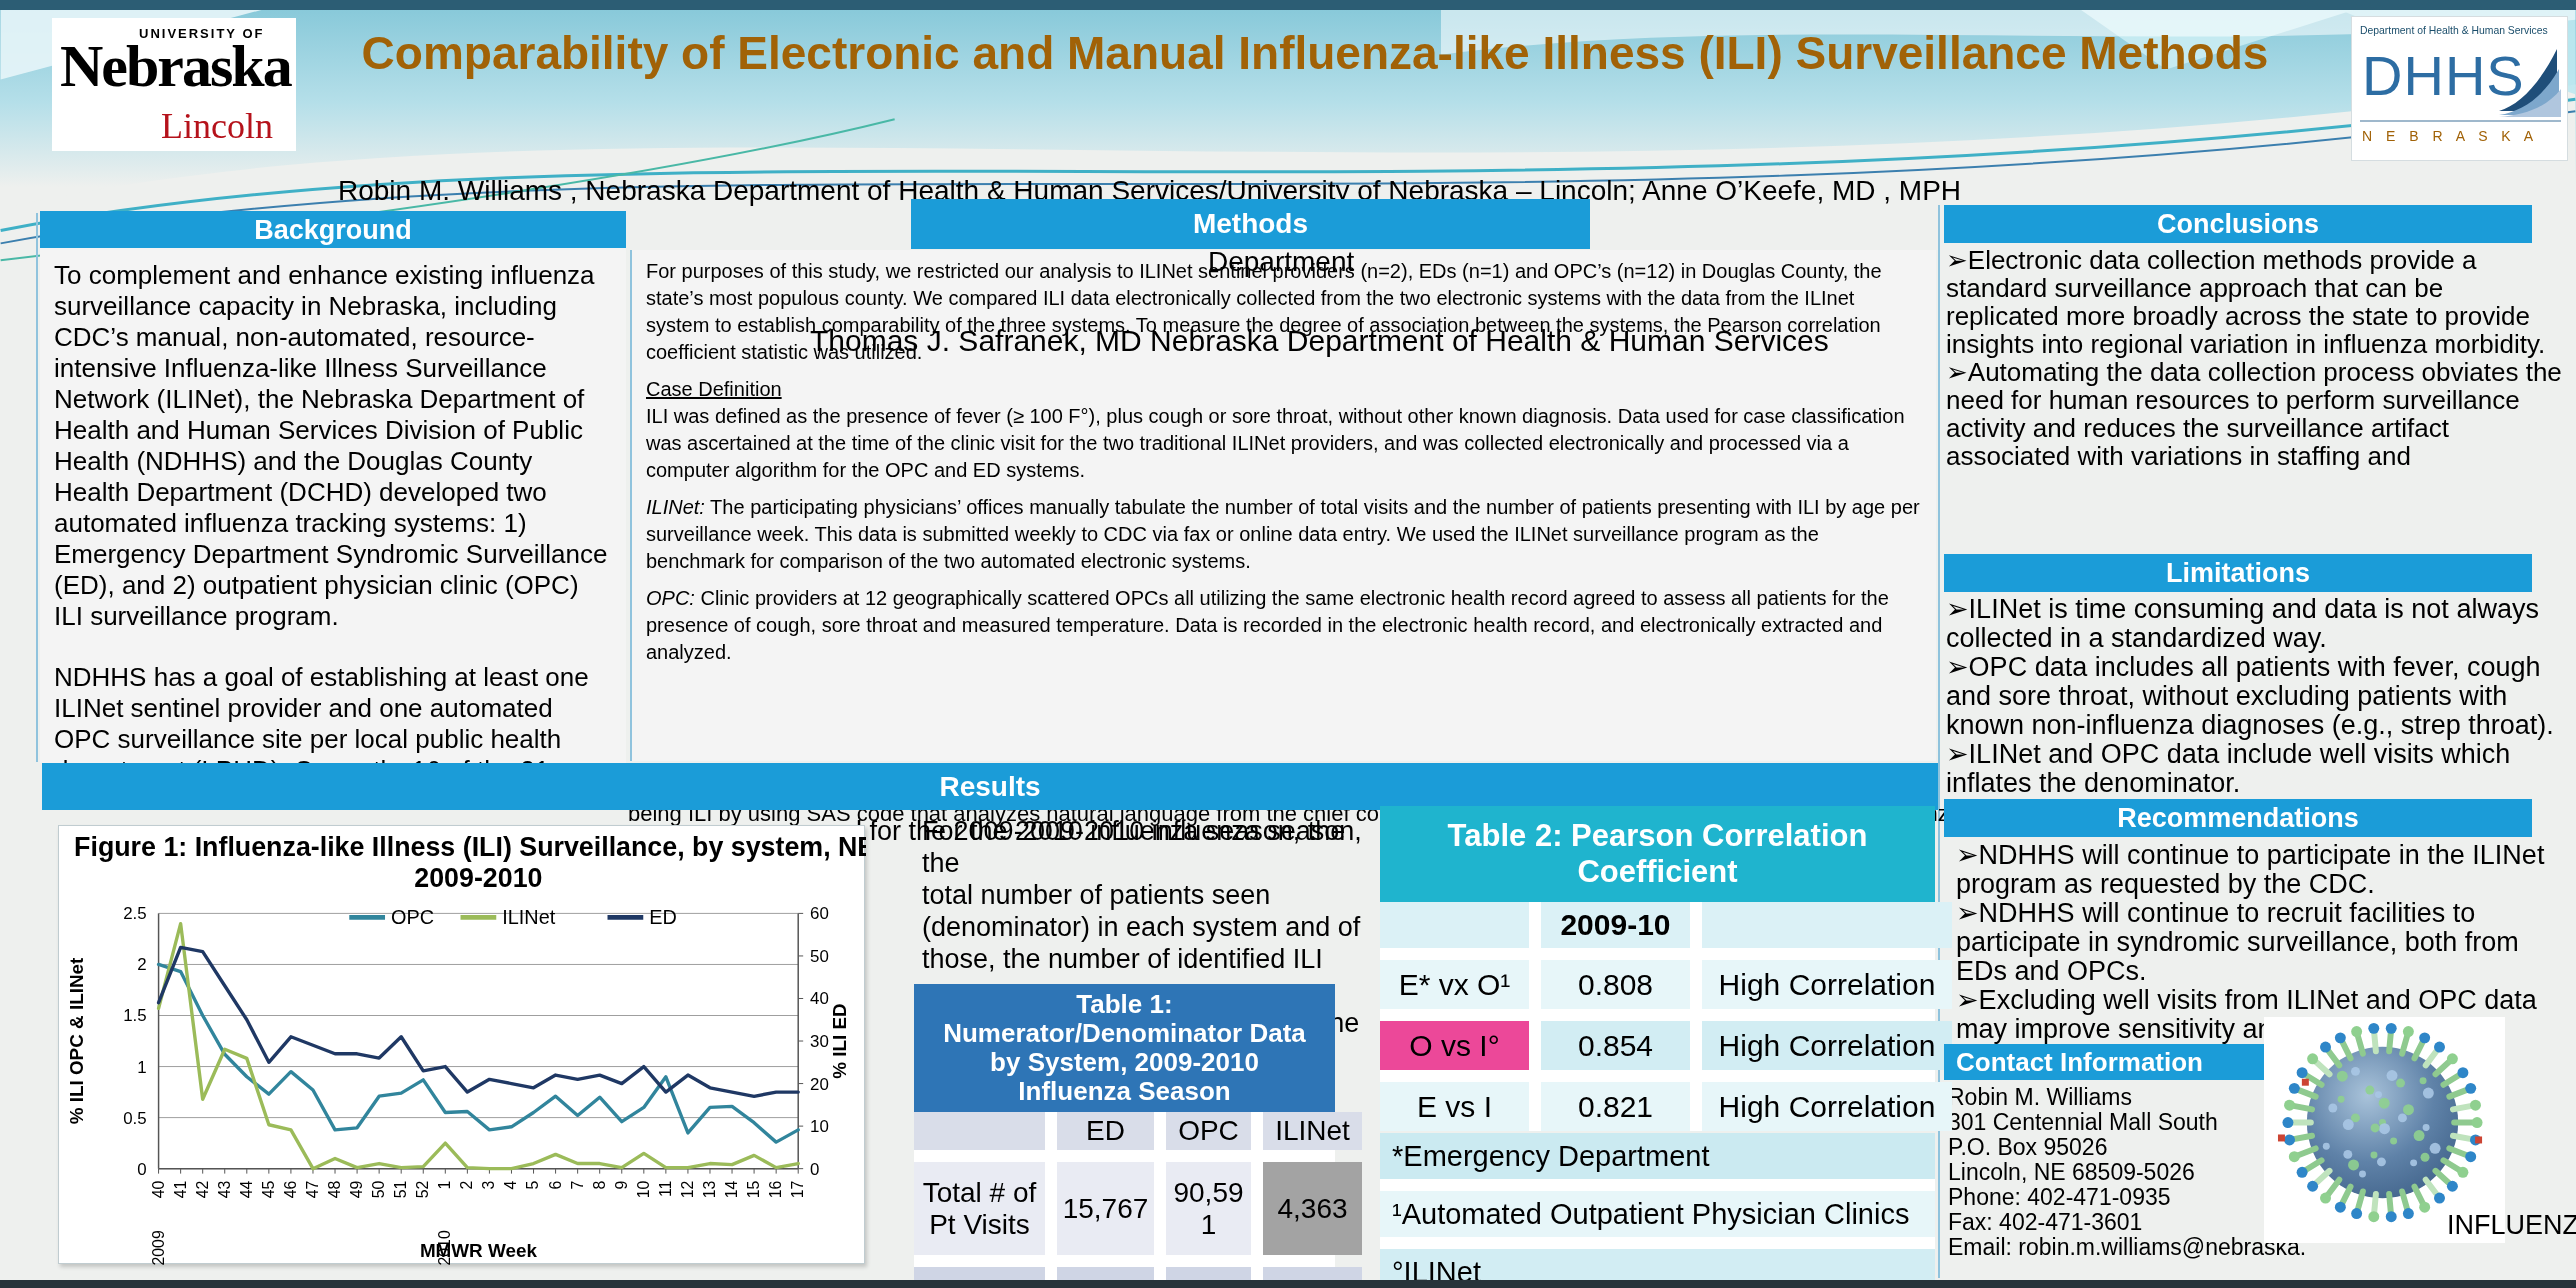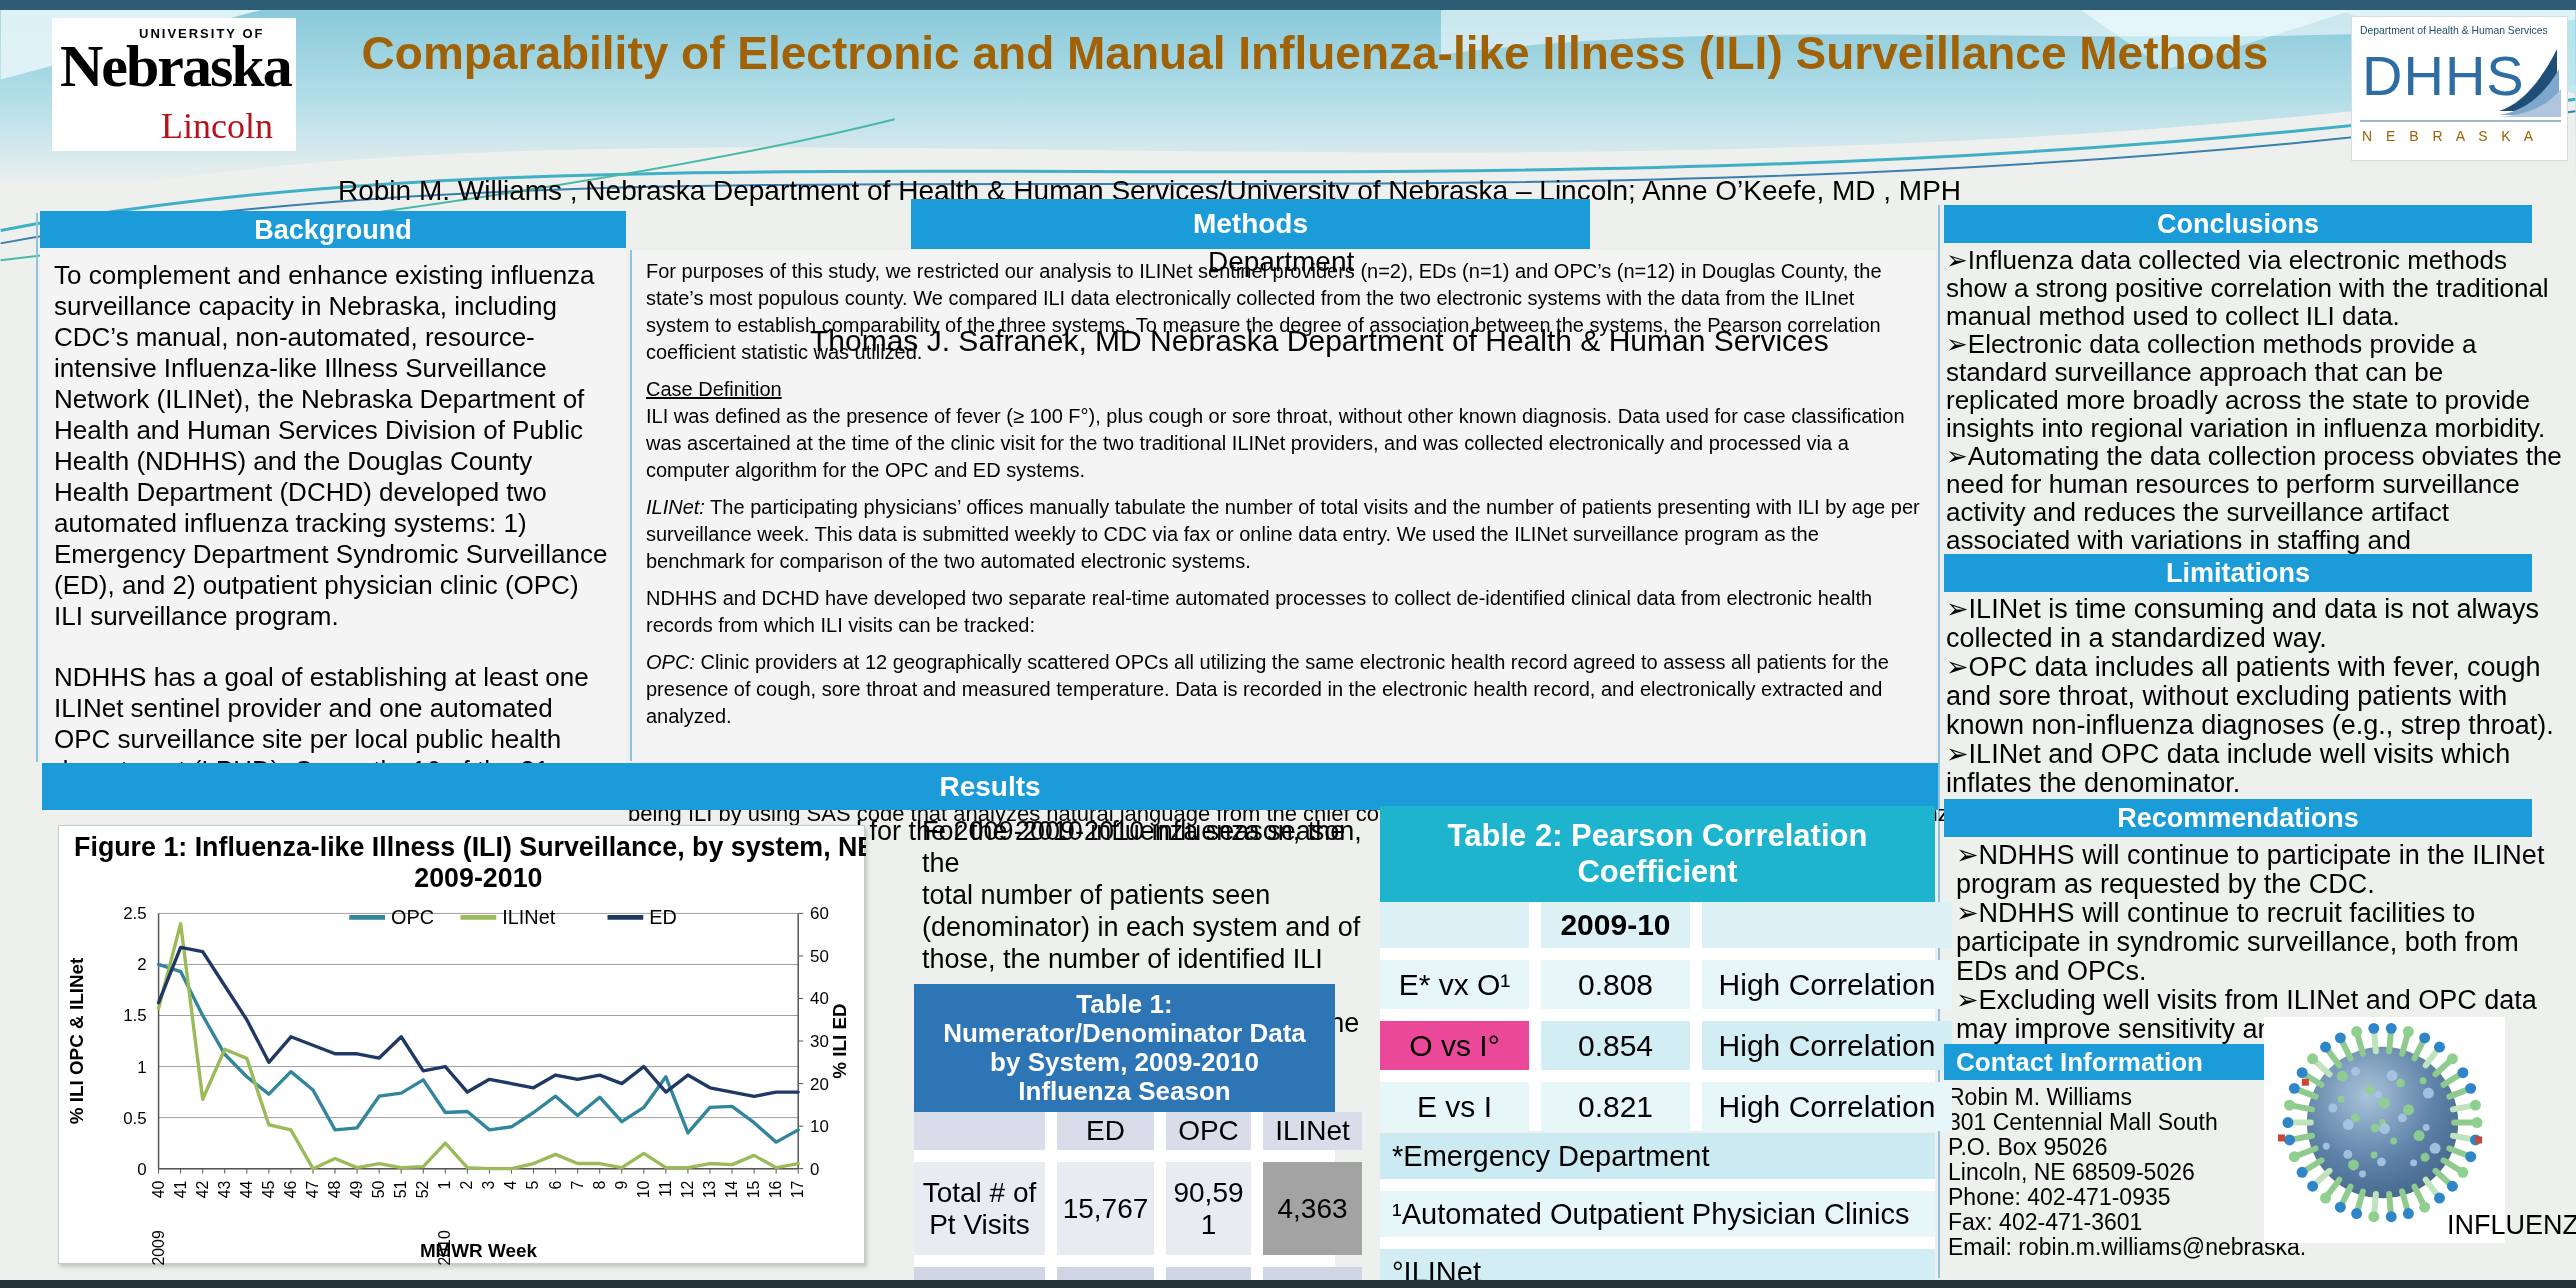--- a/index.html
+++ b/index.html
@@ -75,21 +75,20 @@
   <div class="abs body-box" style="left:40px;top:248px;width:586px;height:515px;overflow:hidden;padding:12px 14px 0 14px;font-size:26px;line-height:31px;">
     <p style="margin:0 0 30px 0;">To complement and enhance existing influenza surveillance capacity in Nebraska, including CDC’s manual, non-automated, resource-intensive Influenza-like Illness Surveillance Network (ILINet), the Nebraska Department of Health and Human Services Division of Public Health (NDHHS) and the Douglas County Health Department (DCHD) developed two automated influenza tracking systems: 1) Emergency Department Syndromic Surveillance (ED), and 2) outpatient physician clinic (OPC) ILI surveillance program.</p>
     <p style="margin:0;">NDHHS has a goal of establishing at least one ILINet sentinel provider and one automated OPC surveillance site per local public health department (LPHD). Currently, 16 of the 21 LHDs have at least one ILInet sentinel provider, and 3 have at least</p>
   </div>
 
   <div class="abs body-box" style="left:632px;top:250px;width:1304px;height:511px;overflow:hidden;padding:8px 16px 0 14px;font-size:20px;line-height:27px;">
     <p style="margin:0 0 10px 0;">For purposes of this study, we restricted our analysis to ILINet sentinel providers (n=2), EDs (n=1) and OPC’s (n=12) in Douglas County, the state’s most populous county. We compared ILI data electronically collected from the two electronic systems with the data from the ILInet system to establish comparability of the three systems. To measure the degree of association between the systems, the Pearson correlation coefficient statistic was utilized.</p>
     <p style="margin:0;text-decoration:underline;">Case Definition</p>
     <p style="margin:0 0 10px 0;">ILI was defined as the presence of fever (≥ 100 F°), plus cough or sore throat, without other known diagnosis. Data used for case classification was ascertained at the time of the clinic visit for the two traditional ILINet providers, and was collected electronically and processed via a computer algorithm for the OPC and ED systems.</p>
     <p style="margin:0 0 10px 0;"><i>ILINet:</i><span> The participating physicians’ offices manually tabulate the number of total visits and the number of patients presenting with ILI by age per surveillance week. This data is submitted weekly to CDC via fax or online data entry. We used the ILINet surveillance program as the benchmark for comparison of the two automated electronic systems.</span></p>
-    <p style="margin:0 0 10px 0;">NDHHS and DCHD have developed two separate real-time automated processes to collect de-identified clinical data from electronic health records from which ILI visits can be tracked:</p>
     <p style="margin:0;"><i>OPC:</i><span> Clinic providers at 12 geographically scattered OPCs all utilizing the same electronic health record agreed to assess all patients for the presence of cough, sore throat and measured temperature. Data is recorded in the electronic health record, and electronically extracted and analyzed.</span></p>
   </div>
   <div class="abs secbar" style="left:911px;top:199px;width:679px;height:50px;font-size:28px;line-height:50px;z-index:3;">Methods</div>
 
   <div class="abs nowrap" style="left:628px;top:801px;font-size:22px;z-index:2;">being ILI by using SAS code that analyzes natural language from the chief complaint variable and/or by the visit being coded as influenza.</div>
   <div class="abs secbar" style="left:42px;top:763px;width:1896px;height:47px;font-size:28px;line-height:47px;">Results</div>
 
   <div class="abs figure-box" style="left:58px;top:825px;width:807px;height:439px;">
     <svg id="fig1-svg" width="807" height="439" viewBox="0 0 812 442">
         <text x="422" y="30" text-anchor="middle" font-size="27" font-weight="bold">Figure 1: Influenza-like Illness (ILI) Surveillance, by system, NE,</text>
@@ -256,21 +255,20 @@
     </div>
     <div class="grid" style="grid-template-columns:1fr;margin-top:2px;font-size:29px;">
       <div class="cell left" style="height:46px;background:#cbeaf1;">*Emergency Department</div>
       <div class="cell left" style="height:46px;background:#e7f6f9;">¹Automated Outpatient Physician Clinics</div>
       <div class="cell left" style="height:46px;background:#d2edf3;">°ILINet</div>
     </div>
   </div>
 
   <div class="abs secbar" style="left:1944px;top:205px;width:588px;height:38px;font-size:27px;line-height:38px;z-index:5;">Conclusions</div>
   <div class="abs" style="left:1946px;top:246px;width:616px;font-size:26px;line-height:28px;z-index:3;">
-    <p class="bullet">➢Influenza data collected via electronic methods show a strong positive correlation with the traditional manual method used to collect ILI data.</p>
     <p class="bullet">➢Electronic data collection methods provide a standard surveillance approach that can be replicated more broadly across the state to provide insights into regional variation in influenza morbidity.</p>
     <p class="bullet">➢Automating the data collection process obviates the need for human resources to perform surveillance activity and reduces the surveillance artifact associated with variations in staffing and</p>
   </div>
 
   <div class="abs secbar" style="left:1944px;top:554px;width:588px;height:38px;font-size:27px;line-height:38px;z-index:5;">Limitations</div>
   <div class="abs" style="left:1946px;top:595px;width:616px;font-size:27px;line-height:29px;z-index:3;">
     <p class="bullet">➢ILINet is time consuming and data is not always collected in a standardized way.</p>
     <p class="bullet">➢OPC data includes all patients with fever, cough and sore throat, without excluding patients with known non-influenza diagnoses (e.g., strep throat).</p>
     <p class="bullet">➢ILINet and OPC data include well visits which inflates the denominator.</p>
   </div>

